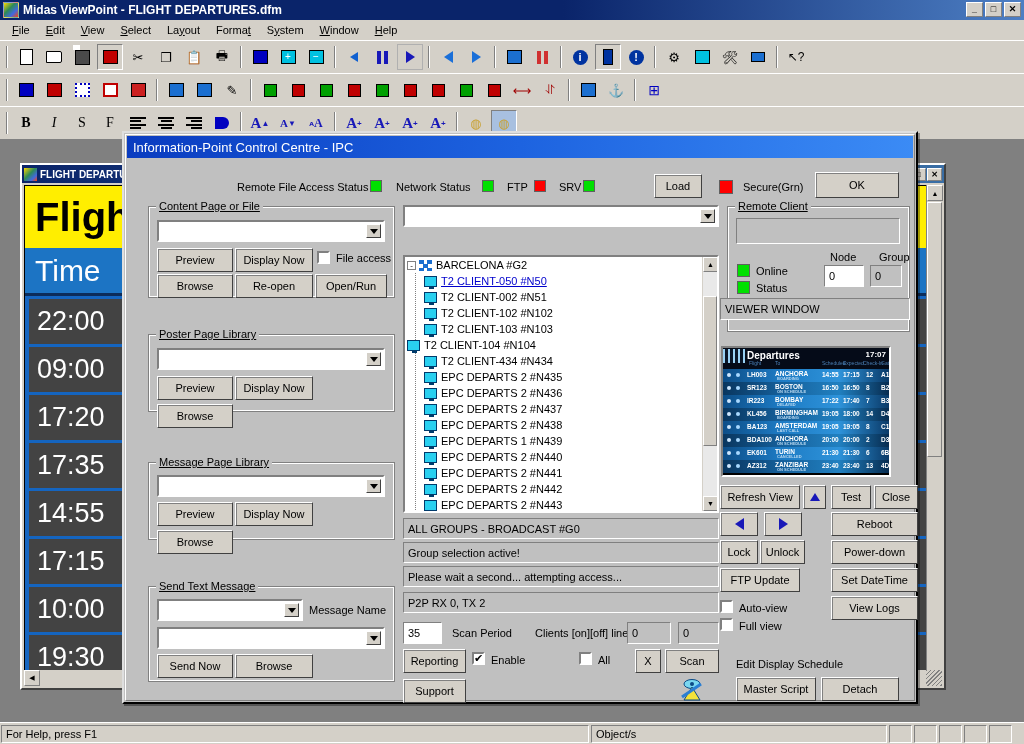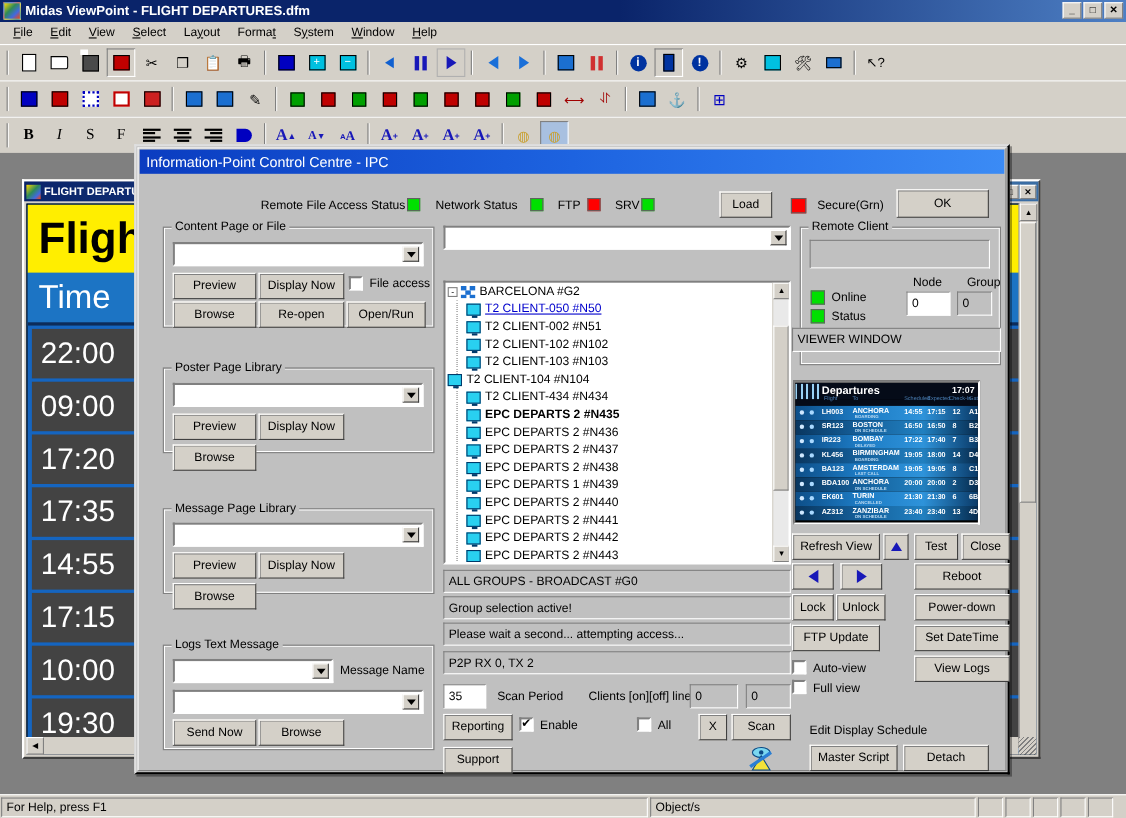--- a/index.html
+++ b/index.html
@@ -133,21 +133,21 @@
     background: linear-gradient(to right,#0a3cc0 0%,#1d63e0 50%,#3b8bf5 100%);
     color:#fff; font-size:13px; display:flex; align-items:center; padding-left:6px;
   }
   .ipc-body { position:absolute; left:3px; top:27px; right:3px; bottom:3px; background:#c0c0c0; }
   .gbox-frame {
     position:absolute; border:1px solid #808080; box-shadow: 1px 1px 0 #fff inset,
       -1px -1px 0 #fff inset;
   }
   .gbox-label {
     position:absolute; background:#c0c0c0; padding:0 3px; font-size:11px; color:#000;
-    top:-7px; left:7px;
+    top:-7px; left:7px;text-decoration:underline;
   }
 
   .btn {
     background:#d4d0c8; border:1px solid; border-color:#fff #404040 #404040 #fff;
     font-size:11px; color:#000; text-align:center;
     font-family:"Liberation Sans", sans-serif; position:absolute;
     display:flex;align-items:center;justify-content:center;
     box-shadow: 1px 1px 0 #808080 inset;
   }
   .cbo {
@@ -573,21 +573,21 @@
         <span></span>
         <div class="arrow">
             <div class="caret"></div>
           </div>
       </div>
       <div class="btn" style="left:30px;top:342px;width:76px;height:24px">Preview</div>
       <div class="btn" style="left:108px;top:342px;width:78px;height:24px">Display Now</div>
       <div class="btn" style="left:30px;top:370px;width:76px;height:24px">Browse</div>
 
       <div class="gbox-frame" style="left:21px;top:426px;width:247px;height:96px">
-        <div class="gbox-label">Logs Text Message</div>
+        <div class="gbox-label">Send Text Message</div>
       </div>
       <div class="cbo" style="left:30px;top:439px;width:146px;height:22px">
         <span></span>
         <div class="arrow">
             <div class="caret"></div>
           </div>
       </div>
       <div class="lbl" style="left:182px;top:444px">Message Name</div>
       <div class="cbo" style="left:30px;top:467px;width:228px;height:22px">
         <span></span>
@@ -631,21 +631,21 @@
                 <span class="tlabel">T2 CLIENT-103 #N103</span>
               </div>
               <div class="tnode" style="">
                 <span class="mon"></span>
                 <span class="tlabel">T2 CLIENT-104 #N104</span>
               </div>
               <div class="tnode" style="padding-left: 19px;">
                 <span class="mon"></span>
                 <span class="tlabel">T2 CLIENT-434 #N434</span>
               </div>
-              <div class="tnode" style="padding-left: 19px; font-weight: bold;">
+              <div class="tnode" style="padding-left: 19px;">
                 <span class="mon"></span>
                 <span class="tlabel">EPC DEPARTS 2 #N435</span>
               </div>
               <div class="tnode" style="padding-left: 19px;">
                 <span class="mon"></span>
                 <span class="tlabel">EPC DEPARTS 2 #N436</span>
               </div>
               <div class="tnode" style="padding-left: 19px;">
                 <span class="mon"></span>
                 <span class="tlabel">EPC DEPARTS 2 #N437</span>

